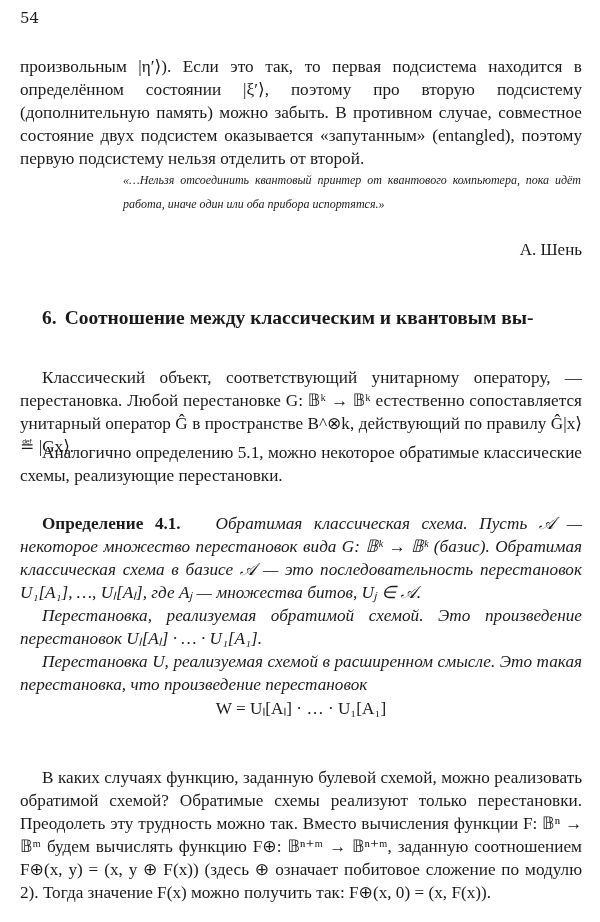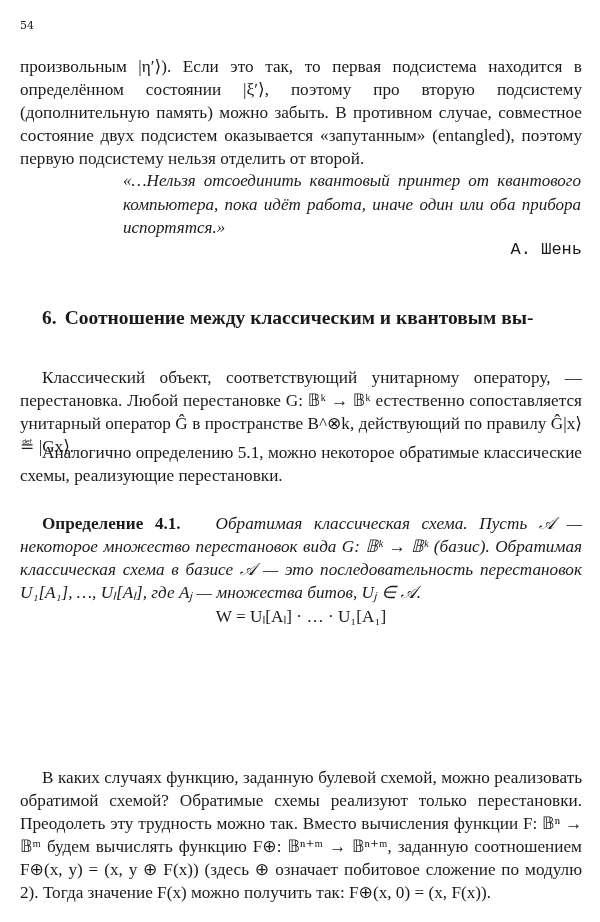--- a/index.html
+++ b/index.html
@@ -3,28 +3,28 @@
 <meta charset="utf-8">
 <style>
   html, body { margin: 0; padding: 0; background: #ffffff; }
   body {
     width: 600px; height: 922px; overflow: hidden;
     font-family: "DejaVu Serif", "Liberation Serif", serif;
     color: #1a1a1a;
     position: relative;
   }
   .page { position: absolute; left: 20px; top: 0; width: 562px; }
-  .running-head { position: absolute; top: 9px; left: 0; width: 562px; font-size: 11px; height: 20px; margin-top: 10px; }
+  .running-head { position: absolute; top: 9px; left: 0; width: 562px; font-size: 15px; height: 20px; }
   .page-num { position: absolute; left: 0; top: 0; }
   .running-title { position: absolute; left: 0; right: 0; text-align: center; font-variant: small-caps; letter-spacing: 0.5px; }
   .p { font-family: "Liberation Serif", serif; font-size: 17.2px; line-height: 23px; text-align: justify; margin: 0; }
   .indent { text-indent: 22px; }
   .block1 { position: absolute; top: 55px; left: 0; width: 562px; }
-  .epigraph { position: absolute; top: 169px; left: 103px; width: 458px; font-style: italic; font-size: 17px; line-height: 23.5px; text-align: justify; font-family: "Liberation Serif", serif; }
-  .epi-author { position: absolute; top: 240px; right: 0; font-size: 17px; font-family: Liberation Mono, monospace; }
+  .epigraph { position: absolute; top: 169px; left: 103px; width: 458px; font-style: italic; font-size: 12px; line-height: 23.5px; text-align: justify; font-family: "Liberation Serif", serif; }
+  .epi-author { position: absolute; top: 240px; right: 0; font-size: 17px; font-family: Liberation Serif, serif; }
   .section-title { position: absolute; top: 305px; left: 22px; width: 540px; font-weight: bold; font-size: 19.5px; line-height: 25px; font-family: "Liberation Serif", serif; }
   .sec-num { margin-right: 8px; }
   .sec-cont { display: block; padding-left: 24px; }
   .block2 { position: absolute; top: 366px; left: 0; width: 562px; }
   .block3 { position: absolute; top: 441px; left: 0; width: 562px; }
   .defn { position: absolute; top: 512px; left: 0; width: 562px; }
   .defn .p { font-style: italic; }
   .defn-head { font-style: normal; font-weight: bold; }
   .defn-term { font-weight: normal; }
   .eq { text-align: center; font-family: "Liberation Serif", serif; font-size: 17.2px; line-height: 26px; margin: 0; }
@@ -59,20 +59,28 @@
   <div class="block3">
     <p class="p indent">Аналогично определению 5.1, можно некоторое обратимые классические схемы, реализующие перестановки.</p>
   </div>
 
   <div class="defn">
     <p class="p indent">
       <span class="defn-head">Определение 4.1.</span>&nbsp;&nbsp;
       <span class="defn-term">Обратимая классическая схема.</span>
       <span>Пусть 𝒜 — некоторое множество перестановок вида G: 𝔹ᵏ → 𝔹ᵏ (базис). Обратимая классическая схема в базисе 𝒜 — это последовательность перестановок U₁[A₁], …, Uₗ[Aₗ], где Aⱼ — множества битов, Uⱼ ∈ 𝒜.</span>
     </p>
+    <p class="p indent">
+      <span class="defn-term">Перестановка, реализуемая обратимой схемой.</span>
+      <span>Это произведение перестановок Uₗ[Aₗ] · … · U₁[A₁].</span>
+    </p>
+    <p class="p indent">
+      <span class="defn-term">Перестановка U, реализуемая схемой в расширенном смысле.</span>
+      <span>Это такая перестановка, что произведение перестановок</span>
+    </p>
     <p class="eq">W = Uₗ[Aₗ] · … · U₁[A₁]</p>
   </div>
 
   <div class="final">
     <p class="p indent">В каких случаях функцию, заданную булевой схемой, можно реализовать обратимой схемой? Обратимые схемы реализуют только перестановки. Преодолеть эту трудность можно так. Вместо вычисления функции F: 𝔹ⁿ → 𝔹ᵐ будем вычислять функцию F⊕: 𝔹ⁿ⁺ᵐ → 𝔹ⁿ⁺ᵐ, заданную соотношением F⊕(x, y) = (x, y ⊕ F(x)) (здесь ⊕ означает побитовое сложение по модулю 2). Тогда значение F(x) можно получить так: F⊕(x, 0) = (x, F(x)).</p>
   </div>
 
 </div>
 
 </body></html>

